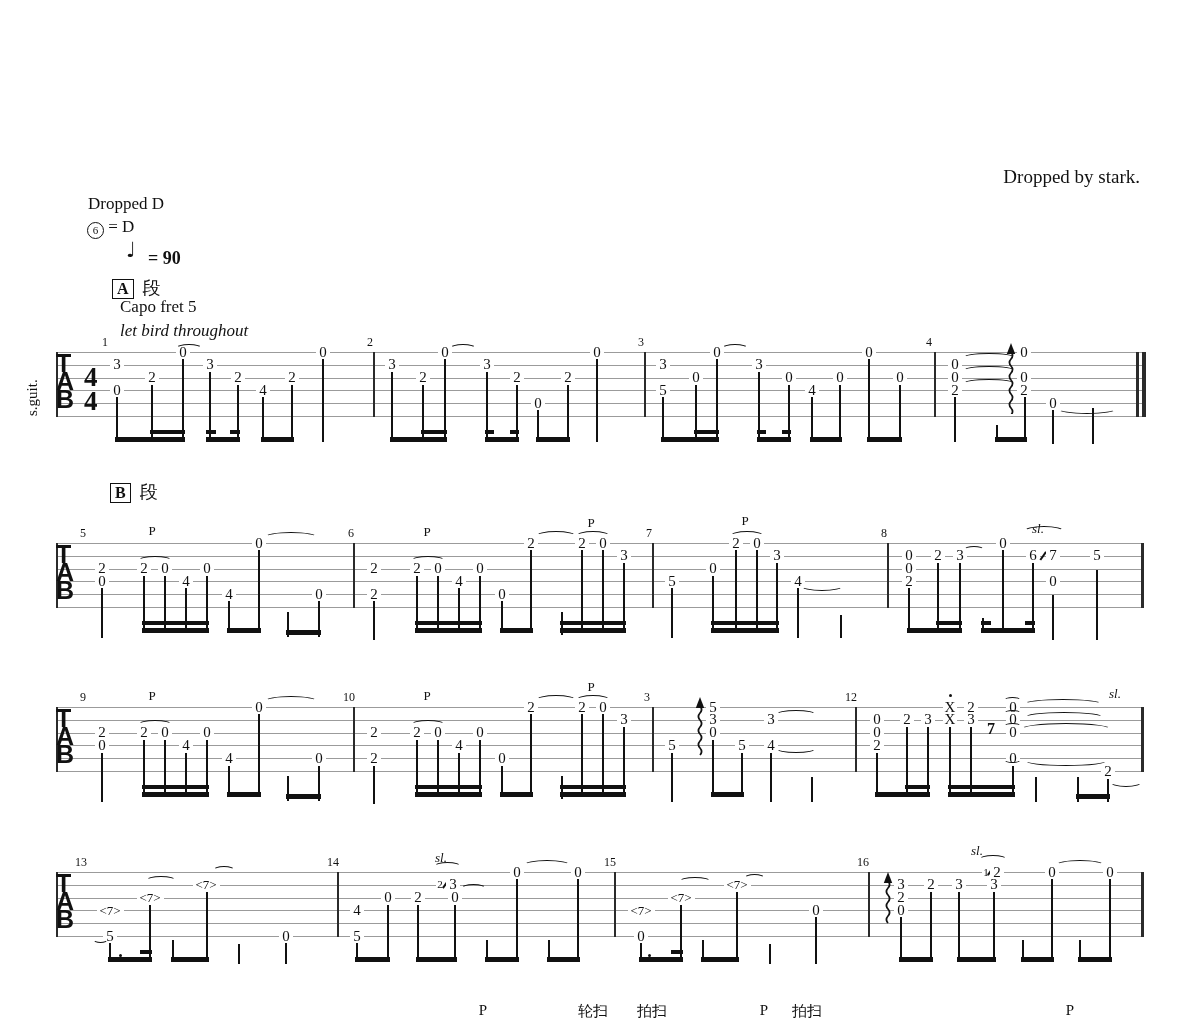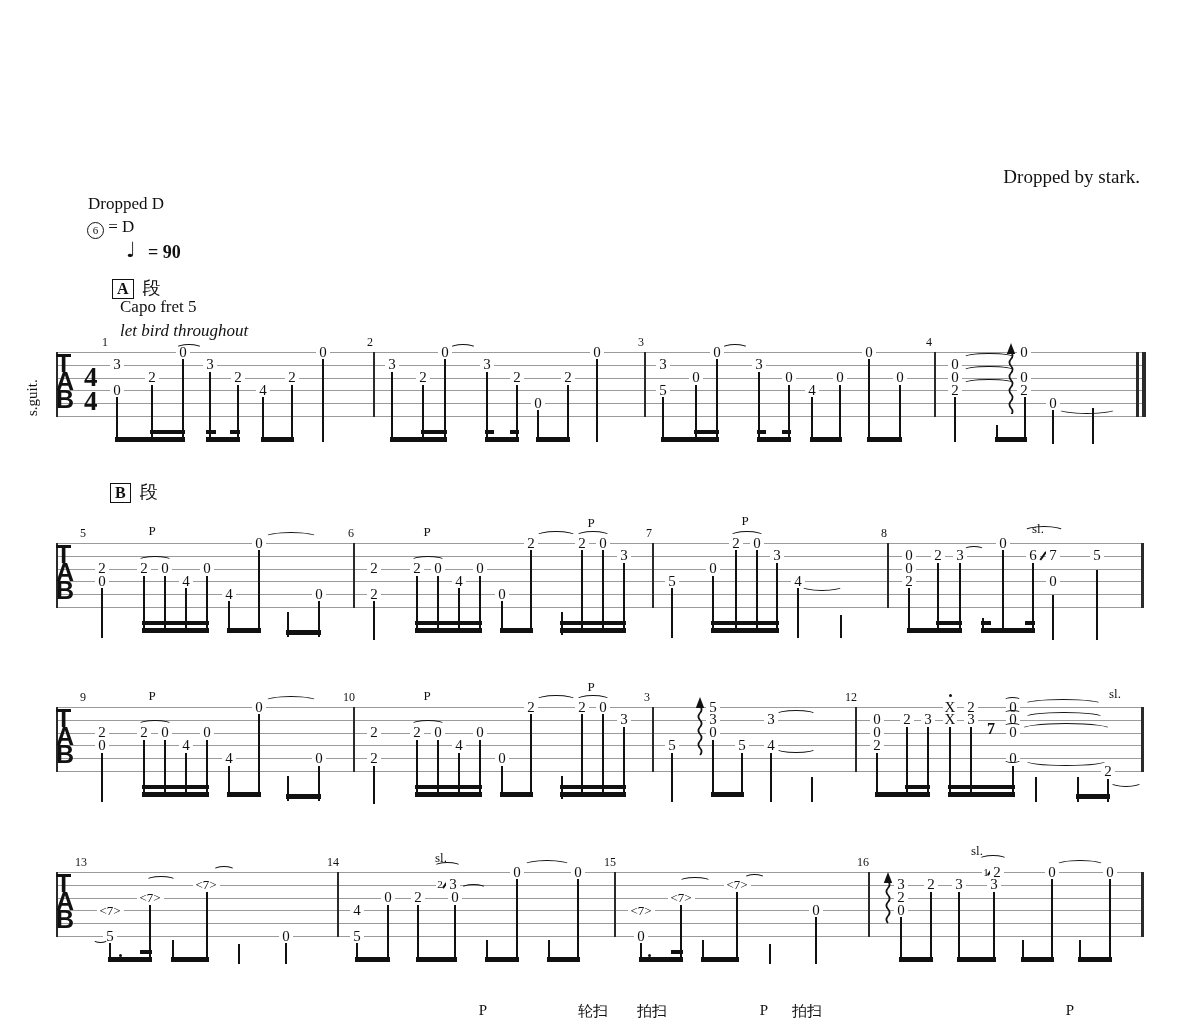--- a/index.html
+++ b/index.html
@@ -9,21 +9,21 @@
   .abs{position:absolute;}
   .title{left:0;top:86px;width:1200px;text-align:center;font-size:46px;letter-spacing:1px;}
   .artist{left:0;top:140px;width:1200px;text-align:center;font-size:26px;font-weight:bold;
           font-family:"Liberation Sans",sans-serif;}
   .credit{left:840px;top:166px;width:300px;text-align:right;font-size:19px;}
   .tuning1{left:88px;top:194px;font-size:17px;}
   .tuning2{left:87px;top:217px;font-size:17px;}
   .circ{display:inline-block;width:15px;height:15px;border:1.2px solid #111;border-radius:50%;
         text-align:center;font-size:11px;line-height:14px;vertical-align:-2px;}
   .tempo-note{left:126px;top:238px;font-size:21px;font-family:"DejaVu Sans",sans-serif;}
-  .tempo-text{left:148px;top:242px;font-size:18px;font-weight:bold;}
+  .tempo-text{left:148px;top:248px;font-size:18px;font-weight:bold;}
   .section{font-size:18px;font-family:"Liberation Sans",sans-serif;}
   .sec-a{left:112px;top:276px;}
   .sec-b{left:110px;top:480px;}
   .boxletter{display:inline-block;border:1.6px solid #111;padding:0 4px;font-weight:bold;
              font-size:16px;font-family:"Liberation Serif",serif;margin-right:4px;}
   .capo{left:120px;top:297px;font-size:17px;}
   .ring{left:120px;top:321px;font-size:17px;font-style:italic;}
   .instr{left:24px;top:350px;height:66px;font-size:15px;writing-mode:vertical-rl;
          transform:rotate(180deg);}
   .staffline{height:1px;background:#9b9b9b;}
@@ -34,21 +34,21 @@
   .note{text-align:center;background:#fff;line-height:13px;height:13px;font-size:15px;}
   .note.sm{font-size:11px;line-height:11px;height:11px;}
   .note.harm{font-size:13px;}
   .slash{height:1.6px;background:#111;}
   .stem{width:1.4px;background:#111;}
   .beam{background:#111;}
   .arc{border:1.5px solid transparent;border-radius:50%;box-sizing:border-box;}
   .arc.o{border-top-color:#111;}
   .arc.u{border-bottom-color:#111;}
   .ann{font-size:13px;width:44px;text-align:center;}
-  .ann.it{}
+  .ann.it{font-style:italic;}
   .dot{width:3px;height:3px;border-radius:50%;background:#111;}
   .rest{font-size:16px;font-weight:bold;}
   .bottomtext{font-size:15px;width:60px;text-align:center;
               font-family:"Liberation Serif",serif;}
 </style>
 </head>
 <body>
 
 <div id="stage">
   <div class="abs credit">Dropped by stark.</div>

